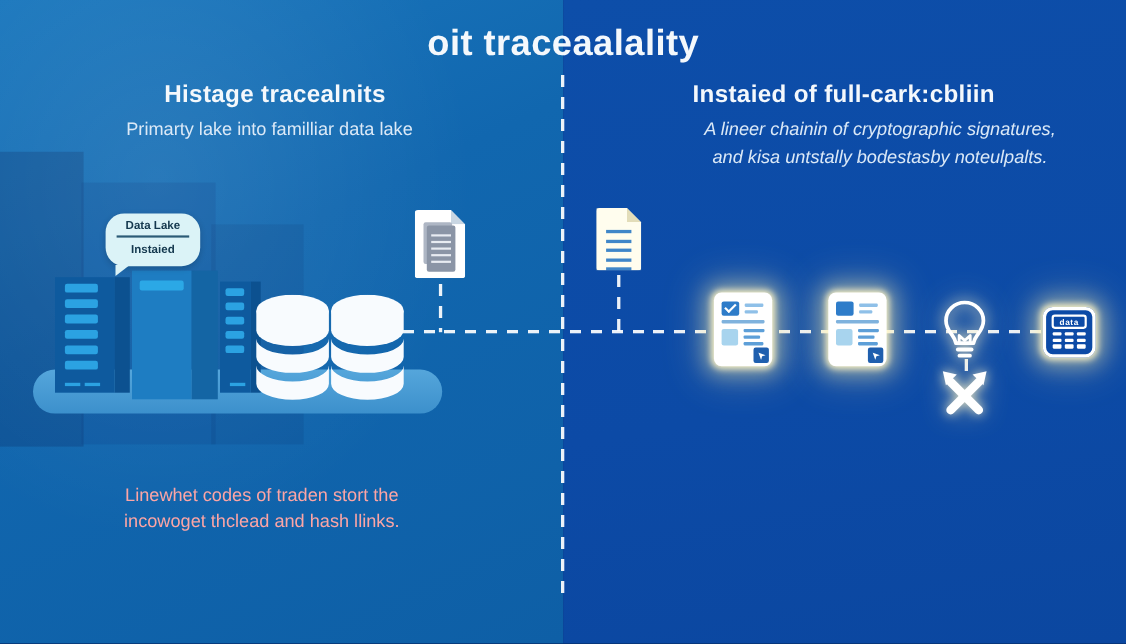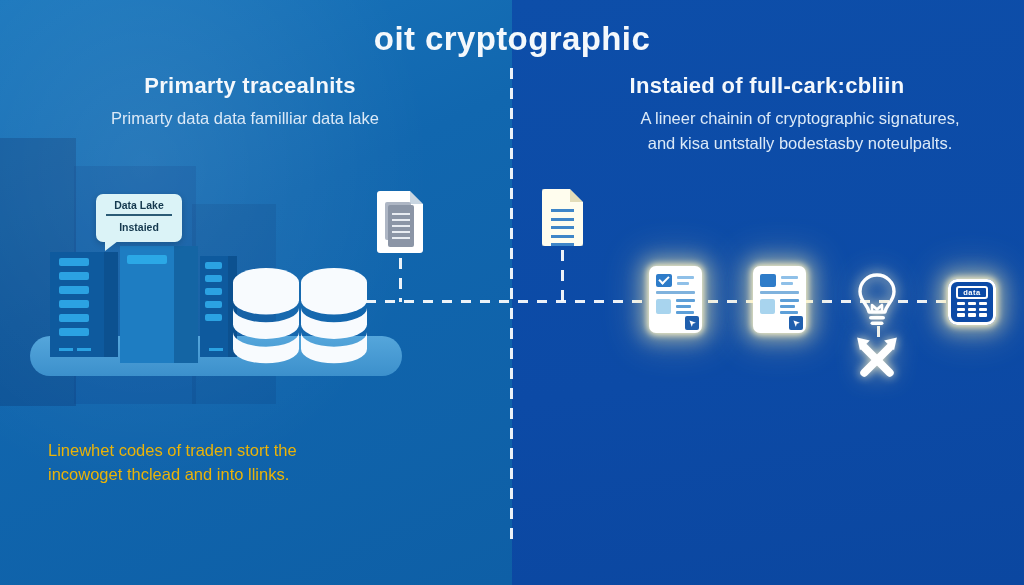--- a/index.html
+++ b/index.html
@@ -19,23 +19,23 @@
   .bg-cube3 { left:192px; top:204px; width:84px;  height:200px; background:rgba(8,50,115,.16); }
 
   
   .title   { left:0; top:20px; width:1024px; text-align:center; color:#f4f8fc;
              font-size:33px; font-weight:700; letter-spacing:.4px; }
   .heading { color:#f4f8fc; font-size:22px; font-weight:700; text-align:center; letter-spacing:.3px; }
   .h-left  { left:60px;  top:73px; width:380px; }
   .h-right { left:552px; top:73px; width:430px; }
   .body-txt { color:#dbe9f7; font-size:16.5px; line-height:25px; text-align:center; }
   .b-left  { left:55px;  top:106px; width:380px; }
-  .b-right { left:585px; top:106px; width:430px; }
-  .footer-txt { left:48px; top:438px; width:380px; color:#eab308; font-size:16.5px;
-                line-height:24px; }
+  .b-right { left:585px; top:106px; width:430px;font-style:italic; }
+  .footer-txt { left:48px; top:438px; width:380px; color:#fca5a5; font-size:16.5px;
+                line-height:24px; text-align:center; }
 
   
   .dash-v { width:3px; background:repeating-linear-gradient(180deg, rgba(255,255,255,.92) 0 11px, transparent 11px 20px); }
   .dash-h { height:3px; background:repeating-linear-gradient(90deg, rgba(255,255,255,.92) 0 10px, transparent 10px 19px); }
   .divider { left:510px; top:68px; height:474px; }
   .hline   { left:366px; top:300px; width:586px; z-index:2; }
   .vd-doc-l { left:399px; top:258px; height:44px; }
   .vd-doc-r { left:561px; top:250px; height:52px; }
   .vd-bulb  { left:877px; top:326px; height:18px; }
 
@@ -57,21 +57,21 @@
   .rack-c .rack-side  { width:9px;  height:101px; background:#0c5190; }
   .rack-c .slat { width:17px; height:7px; margin:6px 0 0 5px; }
   .foot-lines { position:absolute; bottom:6px; left:9px; width:36px; display:flex; gap:4px; }
   .foot-lines i { display:block; width:14px; height:3px; background:#2ba2e2; }
 
   .db { z-index:3; }
   .db1 { left:231px; top:268px; }
   .db2 { left:299px; top:268px; }
 
   
-  .bubble { left:96px; top:194px; width:86px; height:48px; background:#dbf3f7; border-radius:7px;
+  .bubble { left:96px; top:194px; width:86px; height:48px; background:#dbf3f7; border-radius:17px;
             z-index:4; box-shadow:0 2px 6px rgba(0,0,0,.18); }
   .bubble::after { content:""; position:absolute; left:9px; bottom:-9px; width:0; height:0;
                    border-top:10px solid #dbf3f7; border-right:13px solid transparent; }
   .bubble-line { font-size:10.5px; font-weight:700; color:#14384e; text-align:center; margin-top:5px; }
   .bubble-rule { height:1.5px; background:#2b5b76; margin:3px 10px; }
 
   
   .doc { clip-path:polygon(0 0, calc(100% - 13px) 0, 100% 13px, 100% 100%, 0 100%);
          background:#ffffff; border-radius:3px; z-index:3; }
   .doc .fold { position:absolute; top:0; right:0; width:13px; height:13px; background:#c9d6e2;
@@ -135,25 +135,25 @@
 
 <div class="stage">
 
   <div class="abs half-left"></div>
   <div class="abs half-right"></div>
   <div class="abs bg-cube1"></div>
   <div class="abs bg-cube2"></div>
   <div class="abs bg-cube3"></div>
   <div class="abs sheen"></div>
 
-  <div class="abs title">oit cryptographic</div>
-
-  <div class="abs heading h-left">Primarty tracealnits</div>
+  <div class="abs title">oit traceaalality</div>
+
+  <div class="abs heading h-left">Histage tracealnits</div>
   <div class="abs body-txt b-left">
-    <div>Primarty data data familliar data lake</div>
+    <div>Primarty lake into familliar data lake</div>
   </div>
 
   <div class="abs heading h-right">Instaied of full-cark:cbliin</div>
   <div class="abs body-txt b-right">
     <div>A lineer chainin of cryptographic signatures,</div>
     <div>and kisa untstally bodestasby noteulpalts.</div>
   </div>
 
   <div class="abs dash-v divider"></div>
   <div class="abs dash-h hline"></div>
@@ -288,16 +288,16 @@
         <i></i>
         <i></i>
         <i></i>
         <i></i>
         <i></i>
     </div>
   </div>
 
   <div class="abs footer-txt">
     <div>Linewhet codes of traden stort the</div>
-    <div>incowoget thclead and into llinks.</div>
+    <div>incowoget thclead and hash llinks.</div>
   </div>
 
 </div>
 
 </body></html>

